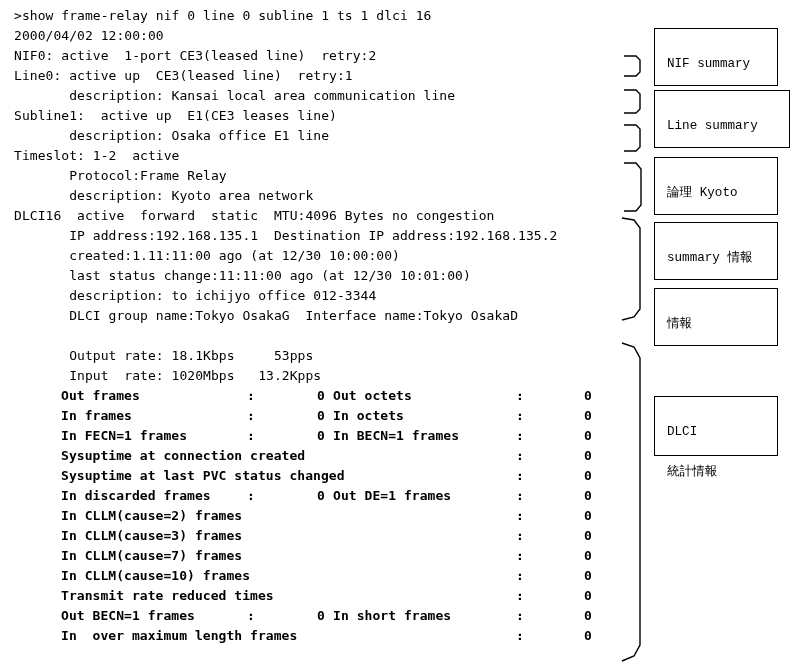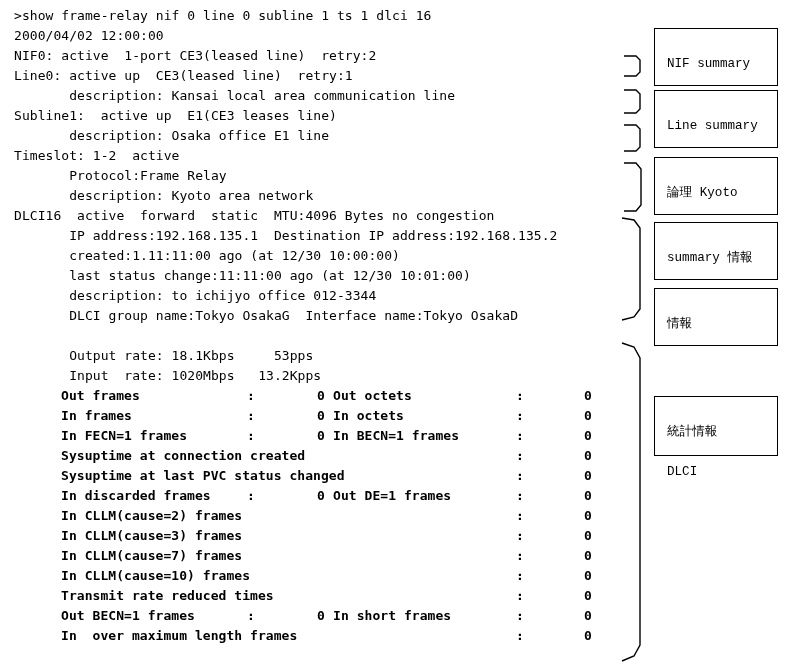--- a/index.html
+++ b/index.html
@@ -82,41 +82,41 @@
 </head>
 <body>
 
 <div id="terminal"><div class="tline">&gt;show frame-relay nif 0 line 0 subline 1 ts 1 dlci 16</div><div class="tline">2000/04/02 12:00:00</div><div class="tline">NIF0: active  1-port CE3(leased line)  retry:2</div><div class="tline">Line0: active up  CE3(leased line)  retry:1</div><div class="tline">       description: Kansai local area communication line</div><div class="tline">Subline1:  active up  E1(CE3 leases line)</div><div class="tline">       description: Osaka office E1 line</div><div class="tline">Timeslot: 1-2  active</div><div class="tline">       Protocol:Frame Relay</div><div class="tline">       description: Kyoto area network</div><div class="tline">DLCI16  active  forward  static  MTU:4096 Bytes no congestion</div><div class="tline">       IP address:192.168.135.1  Destination IP address:192.168.135.2</div><div class="tline">       created:1.11:11:00 ago (at 12/30 10:00:00)</div><div class="tline">       last status change:11:11:00 ago (at 12/30 10:01:00)</div><div class="tline">       description: to ichijyo office 012-3344</div><div class="tline">       DLCI group name:Tokyo OsakaG  Interface name:Tokyo OsakaD</div><div class="tline blank"></div><div class="tline">       Output rate: 18.1Kbps     53pps</div><div class="tline">       Input  rate: 1020Mbps   13.2Kpps</div><div class="strow"><span class="ind"> </span><span class="sc-label">Out frames</span><span class="sc-colon">:</span><span class="sc-val">0</span><span class="sc-gap"> </span><span class="sc-label2">Out octets</span><span class="sc-colon2">:</span><span class="sc-val2">0</span></div><div class="strow"><span class="ind"> </span><span class="sc-label">In frames</span><span class="sc-colon">:</span><span class="sc-val">0</span><span class="sc-gap"> </span><span class="sc-label2">In octets</span><span class="sc-colon2">:</span><span class="sc-val2">0</span></div><div class="strow"><span class="ind"> </span><span class="sc-label">In FECN=1 frames</span><span class="sc-colon">:</span><span class="sc-val">0</span><span class="sc-gap"> </span><span class="sc-label2">In BECN=1 frames</span><span class="sc-colon2">:</span><span class="sc-val2">0</span></div><div class="strow"><span class="ind"> </span><span class="sc-wide">Sysuptime at connection created</span><span class="sc-colon2">:</span><span class="sc-val2">0</span></div><div class="strow"><span class="ind"> </span><span class="sc-wide">Sysuptime at last PVC status changed</span><span class="sc-colon2">:</span><span class="sc-val2">0</span></div><div class="strow"><span class="ind"> </span><span class="sc-label">In discarded frames</span><span class="sc-colon">:</span><span class="sc-val">0</span><span class="sc-gap"> </span><span class="sc-label2">Out DE=1 frames</span><span class="sc-colon2">:</span><span class="sc-val2">0</span></div><div class="strow"><span class="ind"> </span><span class="sc-wide">In CLLM(cause=2) frames</span><span class="sc-colon2">:</span><span class="sc-val2">0</span></div><div class="strow"><span class="ind"> </span><span class="sc-wide">In CLLM(cause=3) frames</span><span class="sc-colon2">:</span><span class="sc-val2">0</span></div><div class="strow"><span class="ind"> </span><span class="sc-wide">In CLLM(cause=7) frames</span><span class="sc-colon2">:</span><span class="sc-val2">0</span></div><div class="strow"><span class="ind"> </span><span class="sc-wide">In CLLM(cause=10) frames</span><span class="sc-colon2">:</span><span class="sc-val2">0</span></div><div class="strow"><span class="ind"> </span><span class="sc-wide">Transmit rate reduced times</span><span class="sc-colon2">:</span><span class="sc-val2">0</span></div><div class="strow"><span class="ind"> </span><span class="sc-label">Out BECN=1 frames</span><span class="sc-colon">:</span><span class="sc-val">0</span><span class="sc-gap"> </span><span class="sc-label2">In short frames</span><span class="sc-colon2">:</span><span class="sc-val2">0</span></div><div class="strow"><span class="ind"> </span><span class="sc-wide">In  over maximum length frames</span><span class="sc-colon2">:</span><span class="sc-val2">0</span></div></div>
 
 <div class="callout" style="left:654px; top:28px; width:124px; height:58px;">
   <span class="cl">NIF summary</span>
   <span class="cl">情報</span>
 </div>
 
-<div class="callout" style="left:654px; top:90px; width:124px; height:58px;">
+<div class="callout" style="left:654px; top:90px; width:136px; height:58px;">
   <span class="cl">Line summary</span>
   <span class="cl">情報</span>
 </div>
 
 <div class="callout" style="left:654px; top:157px; width:124px; height:58px;">
   <span class="cl">論理 Kyoto</span>
   <span class="cl">summary 情報</span>
 </div>
 
 <div class="callout" style="left:654px; top:222px; width:124px; height:58px;">
   <span class="cl">summary 情報</span>
 </div>
 
 <div class="callout" style="left:654px; top:288px; width:124px; height:58px;">
   <span class="cl">情報</span>
 </div>
 
 <div class="callout" style="left:654px; top:396px; width:124px; height:60px;">
+  <span class="cl">DLCI</span>
   <span class="cl">統計情報</span>
-  <span class="cl">DLCI</span>
 </div>
 
 <svg id="braces" viewBox="0 0 792 670" xmlns="http://www.w3.org/2000/svg">
   <g fill="none" stroke="#000000" stroke-width="1.4" stroke-linecap="butt" stroke-linejoin="miter">
 
     <path d="M 624,56 L 636,56 L 640,60 L 640,72 L 636,76 L 624,76"></path>
 
     <path d="M 624,90 L 636,90 L 640,94 L 640,109 L 636,113 L 624,113"></path>
 
     <path d="M 624,125 L 636,125 L 640,129 L 640,147 L 636,151 L 624,151"></path>

